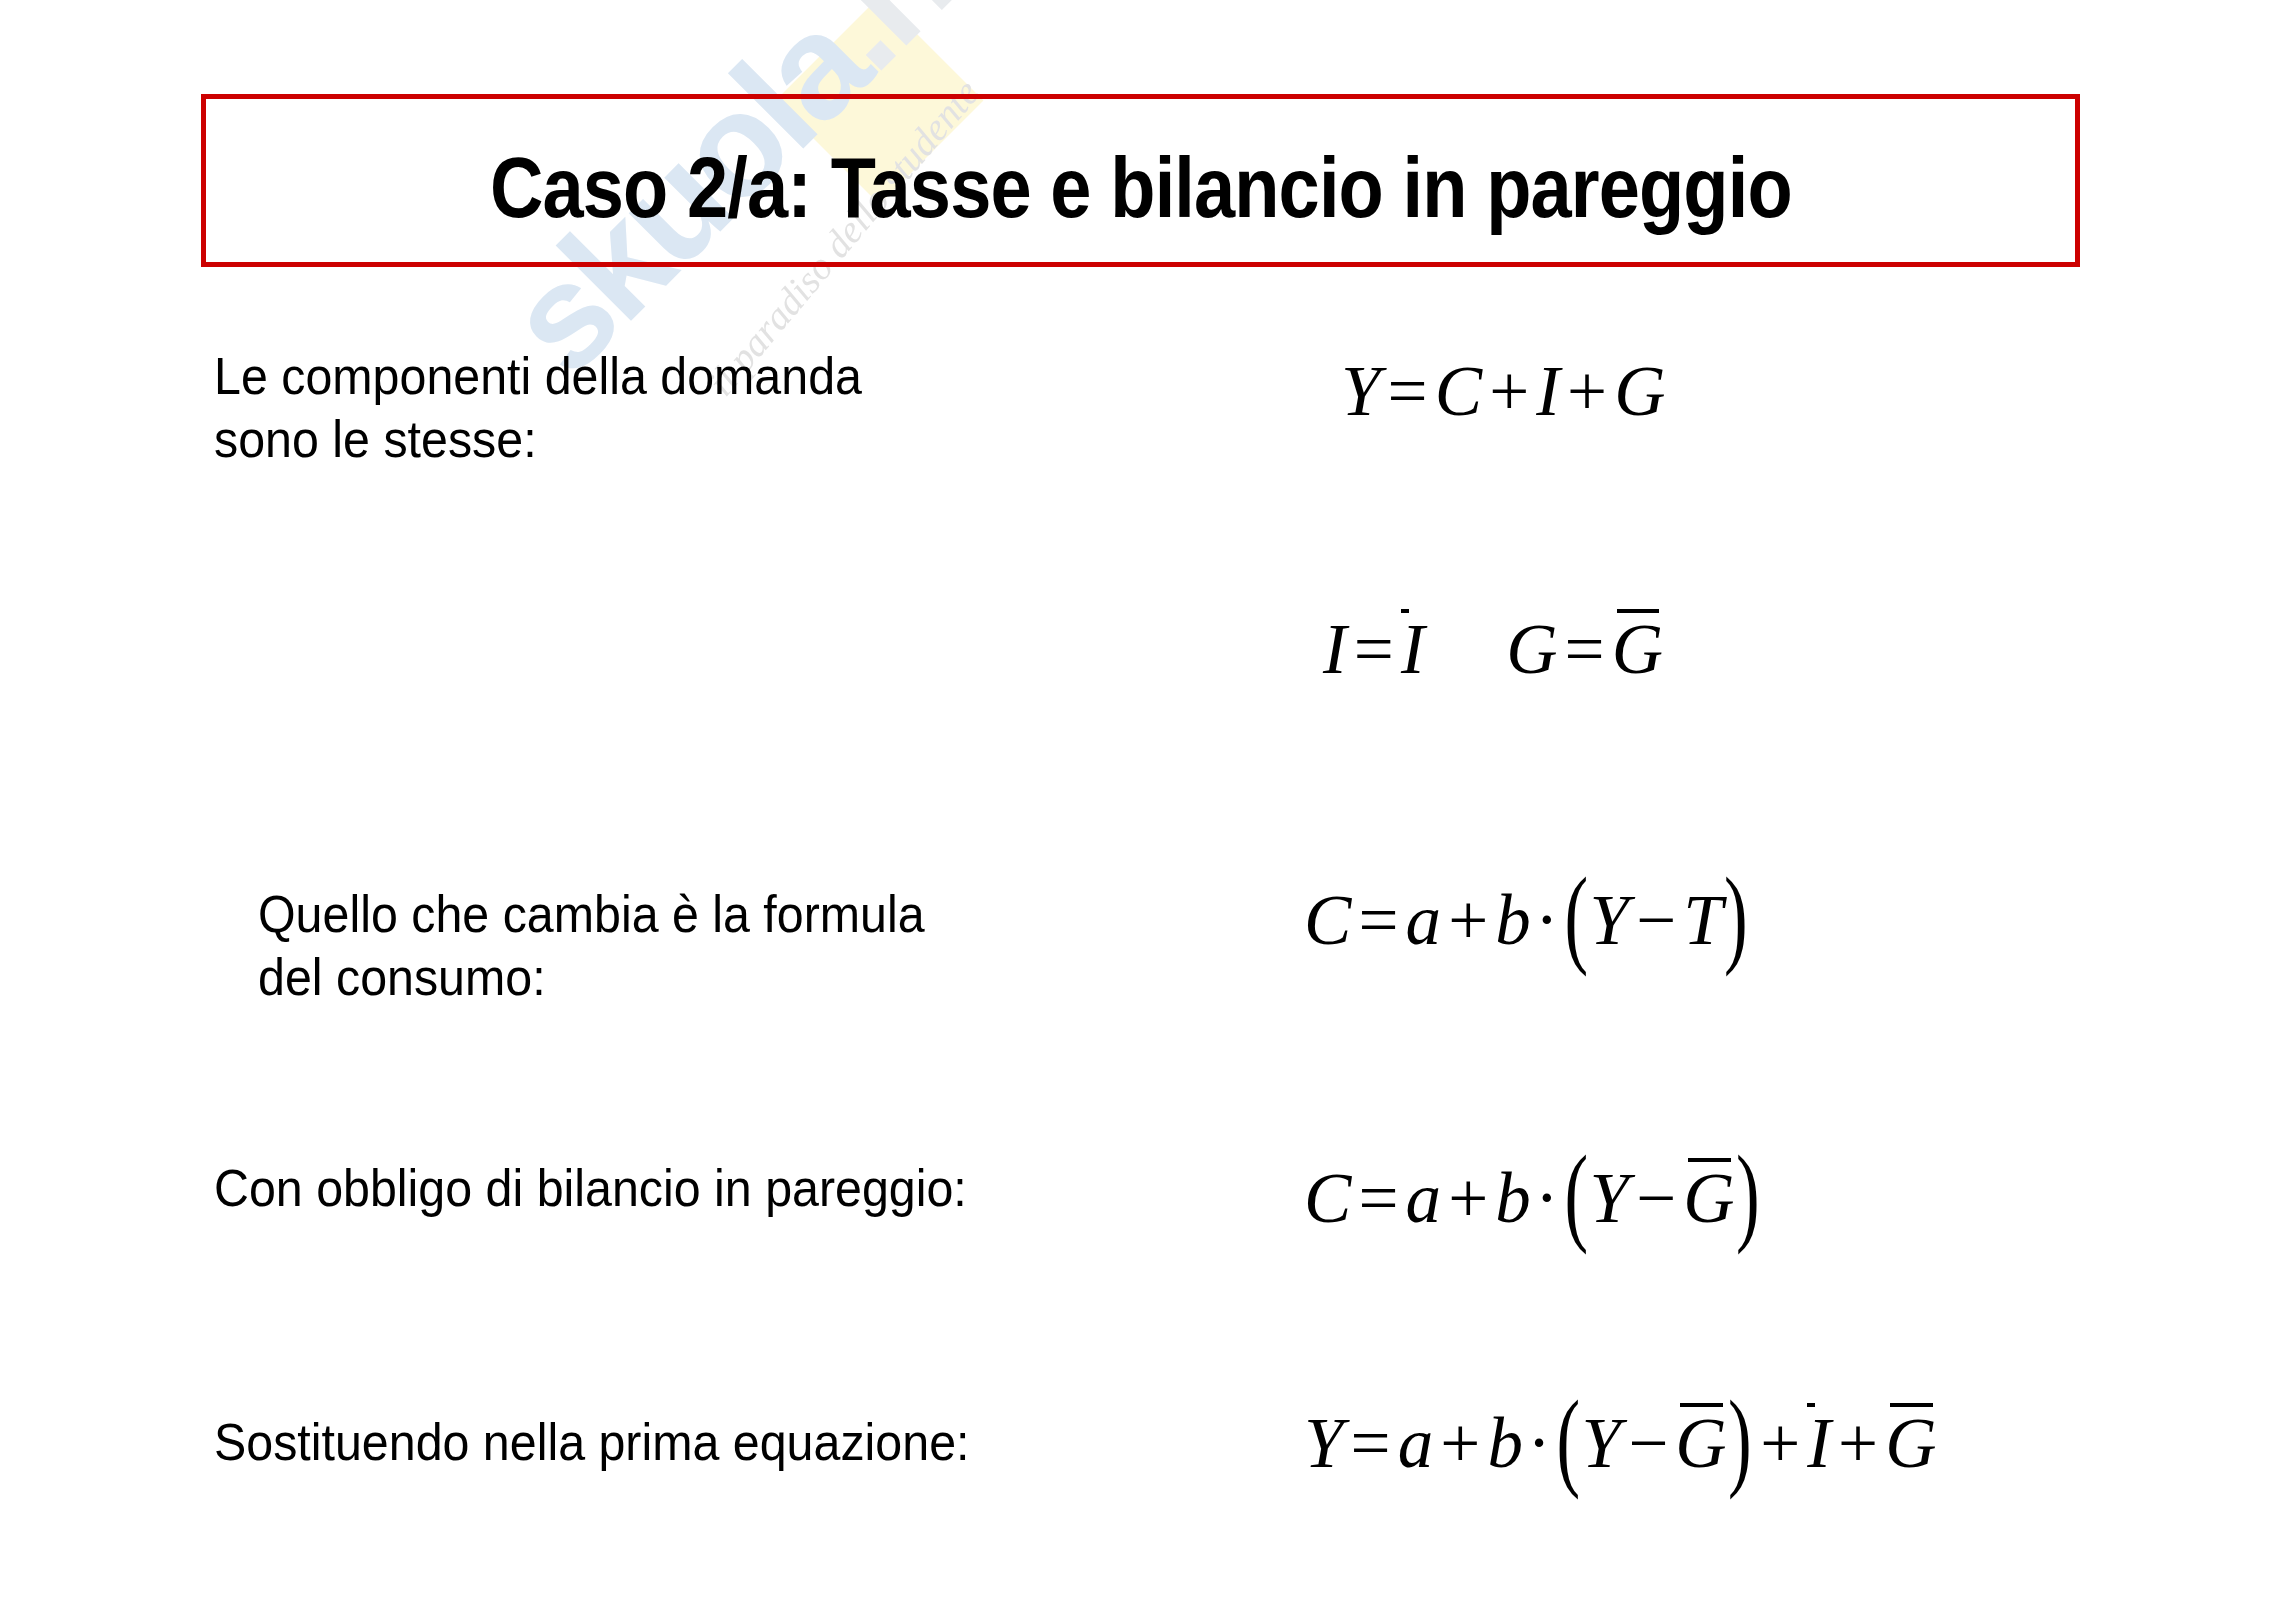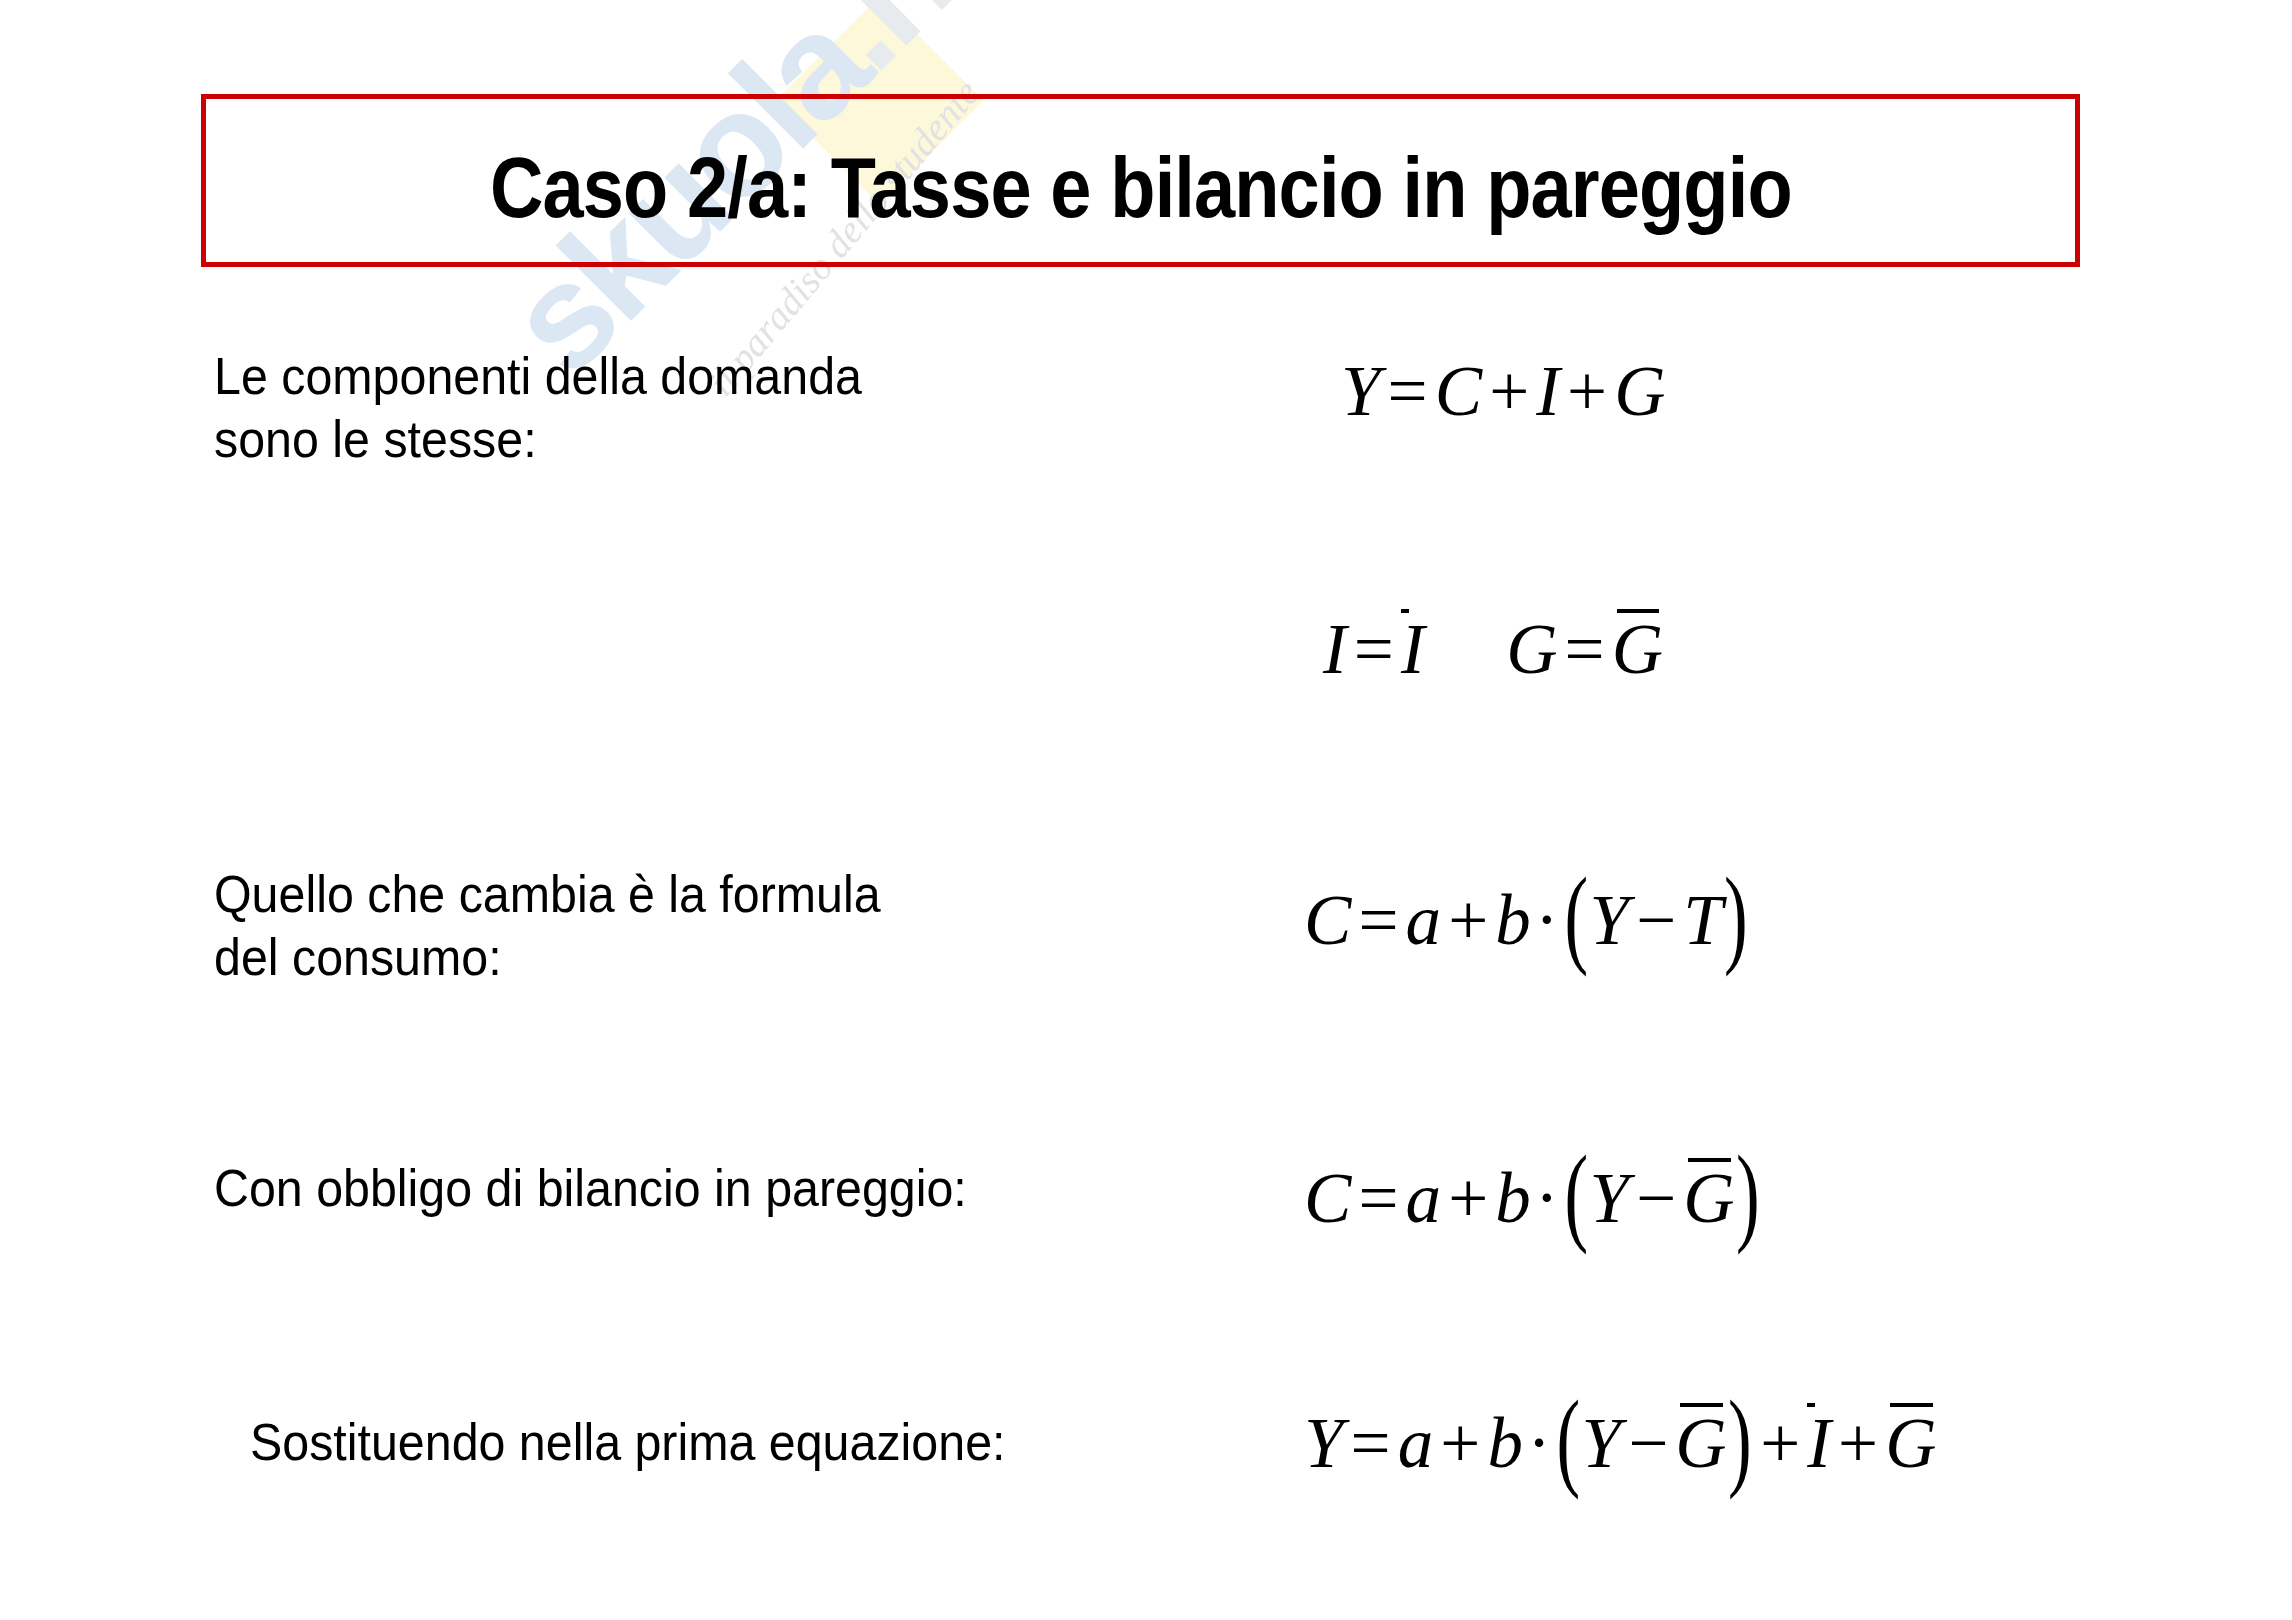--- a/index.html
+++ b/index.html
@@ -178,30 +178,30 @@
   <div class="label" style="top:345px;"><span class="l">Le componenti della domanda
 sono le stesse:</span></div>
   <div class="eq" style="left:1341px; top:351px;">
     <span>Y</span><span class="op">=</span><span>C</span><span class="op">+</span><span>I</span><span class="op">+</span><span>G</span>
   </div>
 
   <div class="eq" style="left:1323px; top:608px;">
     <span>I</span><span class="op">=</span><span class="ovl narrow">I</span><span class="eq-gap"></span><span>G</span><span class="op">=</span><span class="ovl">G</span>
   </div>
 
-  <div class="label" style="top:863px;"><span class="l">Quello che cambia è la formula
+  <div class="label" style="top:883px;margin-left:44px;"><span class="l">Quello che cambia è la formula
 del consumo:</span></div>
   <div class="eq" style="left:1304px; top:880px;">
     <span>C</span><span class="op">=</span><span>a</span><span class="op">+</span><span>b</span><span class="dot">·</span><span class="paren">(</span><span>Y</span><span class="op">−</span><span>T</span><span class="paren">)</span>
   </div>
 
   <div class="label" style="top:1157px;"><span class="l">Con obbligo di bilancio in pareggio:</span></div>
   <div class="eq" style="left:1304px; top:1157px;">
     <span>C</span><span class="op">=</span><span>a</span><span class="op">+</span><span>b</span><span class="dot">·</span><span class="paren">(</span><span>Y</span><span class="op">−</span><span class="ovl">G</span><span class="paren">)</span>
   </div>
 
-  <div class="label" style="top:1411px;margin-left:36px;"><span class="l">Sostituendo nella prima equazione:</span></div>
+  <div class="label" style="top:1411px;"><span class="l">Sostituendo nella prima equazione:</span></div>
   <div class="eq" style="left:1304px; top:1402px;">
     <span>Y</span><span class="op">=</span><span>a</span><span class="op">+</span><span>b</span><span class="dot">·</span><span class="paren">(</span><span>Y</span><span class="op">−</span><span class="ovl">G</span><span class="paren">)</span><span class="op">+</span><span class="ovl narrow">I</span><span class="op">+</span><span class="ovl">G</span>
   </div>
 
 </div>
 
 
 </body></html>

